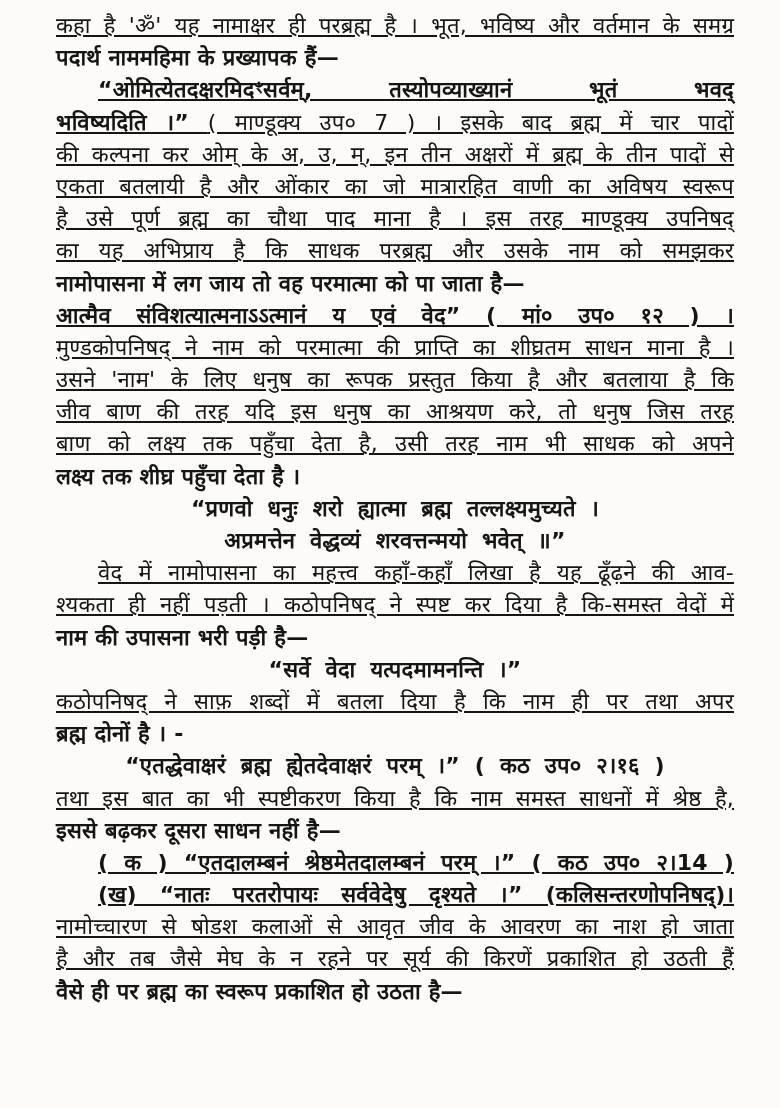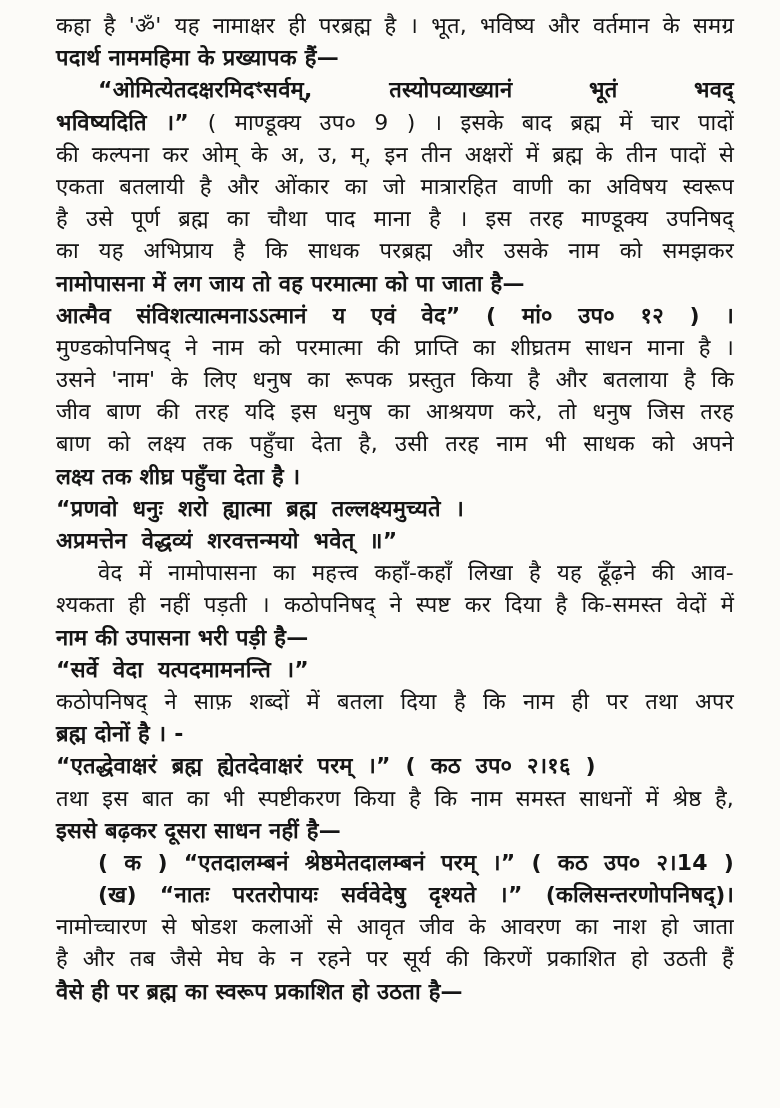--- a/index.html
+++ b/index.html
@@ -21,38 +21,38 @@
   .text-block { width: 100%; }
 
   .line {
     font-size: 22px;
     line-height: 32.2px;
     height: 32.2px;
     white-space: normal;
     letter-spacing: 0.2px;
   }
 
-  .line.justify { text-align: justify; text-align-last: justify; }
+  .line.justify { text-align: justify; text-align-last: justify; text-decoration: underline; }
   .line.left    { text-align: left; font-weight: bold; }
-  .line.center  { word-spacing: 7px; }
+  .line.center  { text-align: center; word-spacing: 7px; }
   .line.right   { text-align: right; padding-right: 18px; }
 
   .line.indent  { text-indent: 42px; }
 
   .b { font-weight: 700; }
 </style>
 </head>
 <body>
 
 <div class="page" style="background: rgb(252, 251, 248); color: rgb(21, 21, 21);">
   <div class="text-block">
       <div class="line justify"><span>कहा है 'ॐ' यह नामाक्षर ही परब्रह्म है । भूत, भविष्य और वर्तमान के समग्र</span></div>
       <div class="line left"><span>पदार्थ नाममहिमा के प्रख्यापक हैं—</span></div>
       <div class="line justify indent"><span class="b">“ओमित्येतदक्षरमिदꣳसर्वम्, तस्योपव्याख्यानं भूतं भवद्</span></div>
-      <div class="line justify"><span class="b">भविष्यदिति ।” </span><span>( माण्डूक्य उप० 9 ) । इसके बाद ब्रह्म में चार पादों</span></div>
+      <div class="line justify"><span class="b">भविष्यदिति ।” </span><span>( माण्डूक्य उप० 7 ) । इसके बाद ब्रह्म में चार पादों</span></div>
       <div class="line justify"><span>की कल्पना कर ओम् के अ, उ, म्, इन तीन अक्षरों में ब्रह्म के तीन पादों से</span></div>
       <div class="line justify"><span>एकता बतलायी है और ओंकार का जो मात्रारहित वाणी का अविषय स्वरूप</span></div>
       <div class="line justify"><span>है उसे पूर्ण ब्रह्म का चौथा पाद माना है । इस तरह माण्डूक्य उपनिषद्</span></div>
       <div class="line justify"><span>का यह अभिप्राय है कि साधक परब्रह्म और उसके नाम को समझकर</span></div>
       <div class="line left"><span>नामोपासना में लग जाय तो वह परमात्मा को पा जाता है—</span></div>
       <div class="line justify"><span class="b">आत्मैव संविशत्यात्मनाऽऽत्मानं य एवं वेद” </span><span class="b">( मां० उप० १२ ) ।</span></div>
       <div class="line justify"><span>मुण्डकोपनिषद् ने नाम को परमात्मा की प्राप्ति का शीघ्रतम साधन माना है ।</span></div>
       <div class="line justify"><span>उसने 'नाम' के लिए धनुष का रूपक प्रस्तुत किया है और बतलाया है कि</span></div>
       <div class="line justify"><span>जीव बाण की तरह यदि इस धनुष का आश्रयण करे, तो धनुष जिस तरह</span></div>
       <div class="line justify"><span>बाण को लक्ष्य तक पहुँचा देता है, उसी तरह नाम भी साधक को अपने</span></div>

